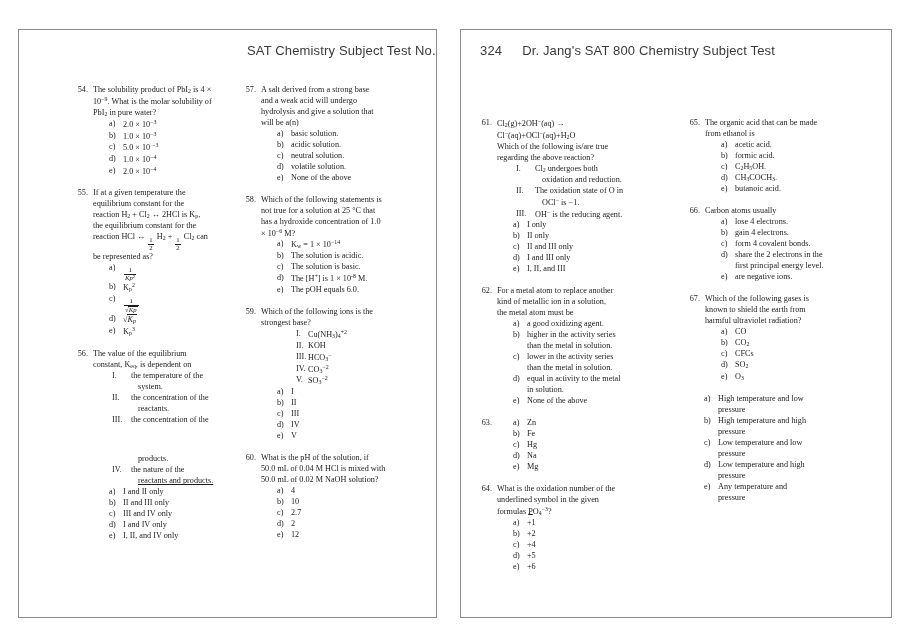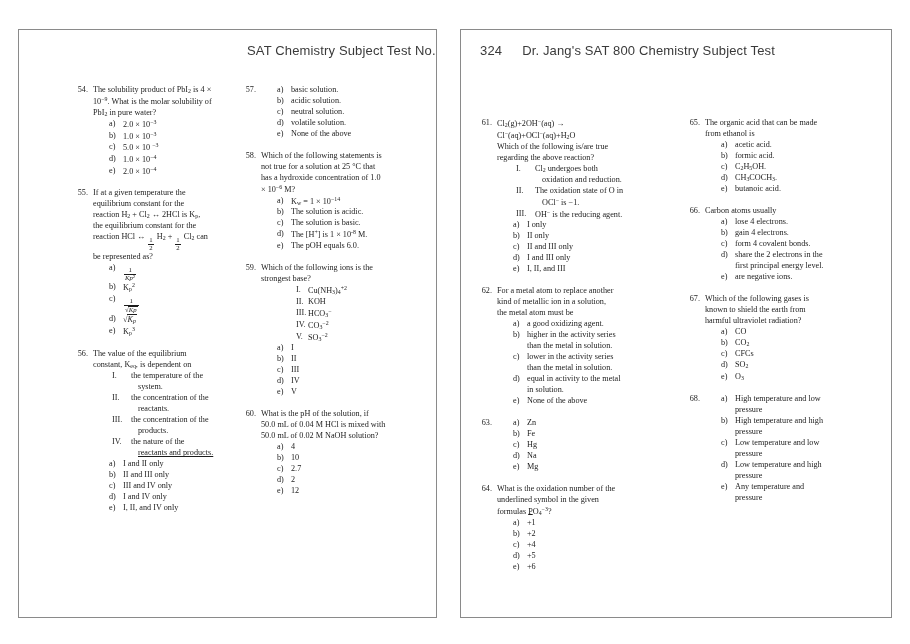--- a/index.html
+++ b/index.html
@@ -287,21 +287,21 @@
                   <span class="lbl">II.</span>
                   <span class="txt">
                     <span class="ln">the concentration of the</span>
                     <span class="ln" style="padding-left:7px;">reactants.</span>
                   </span>
                 </li>
               <li>
                   <span class="lbl">III.</span>
                   <span class="txt">
                     <span class="ln">the concentration of the</span>
-                    <span class="ln" style="padding-left:7px;">products.</span>
+                    <span class="ln" style="padding-left:7px;margin-top:28px;">products.</span>
                   </span>
                 </li>
               <li>
                   <span class="lbl">IV.</span>
                   <span class="txt">
                     <span class="ln">the nature of the</span>
                     <span class="ln" style="padding-left:7px;text-decoration:underline;">reactants and products.</span>
                   </span>
                 </li>
             </ol>
@@ -330,20 +330,26 @@
           </div>
         </div>
 
       </div>
 
       <div class="col col-b">
 
         <div class="q">
           <div class="q-num">57.</div>
           <div class="q-body">
+            <div class="q-stem">
+              <span class="ln">A salt derived from a strong base</span>
+              <span class="ln">and a weak acid will undergo</span>
+              <span class="ln">hydrolysis and give a solution that</span>
+              <span class="ln">will be a(n)</span>
+            </div>
             <ol class="choices">
               <li>
                   <span class="lbl">a)</span>
                   <span class="txt">basic solution.</span>
                 </li>
               <li>
                   <span class="lbl">b)</span>
                   <span class="txt">acidic solution.</span>
                 </li>
               <li>
@@ -753,21 +759,20 @@
                 </li>
               <li>
                   <span class="lbl">e)</span>
                   <span class="txt">O<sub>3</sub></span>
                 </li>
             </ol>
           </div>
         </div>
 
         <div class="q">
-          <div class="q-num">68.</div>
           <div class="q-body">
             <ol class="choices">
               <li>
                   <span class="lbl">a)</span>
                   <span class="txt">
                     <span class="ln">High temperature and low</span>
                     <span class="ln">pressure</span>
                   </span>
                 </li>
               <li>

